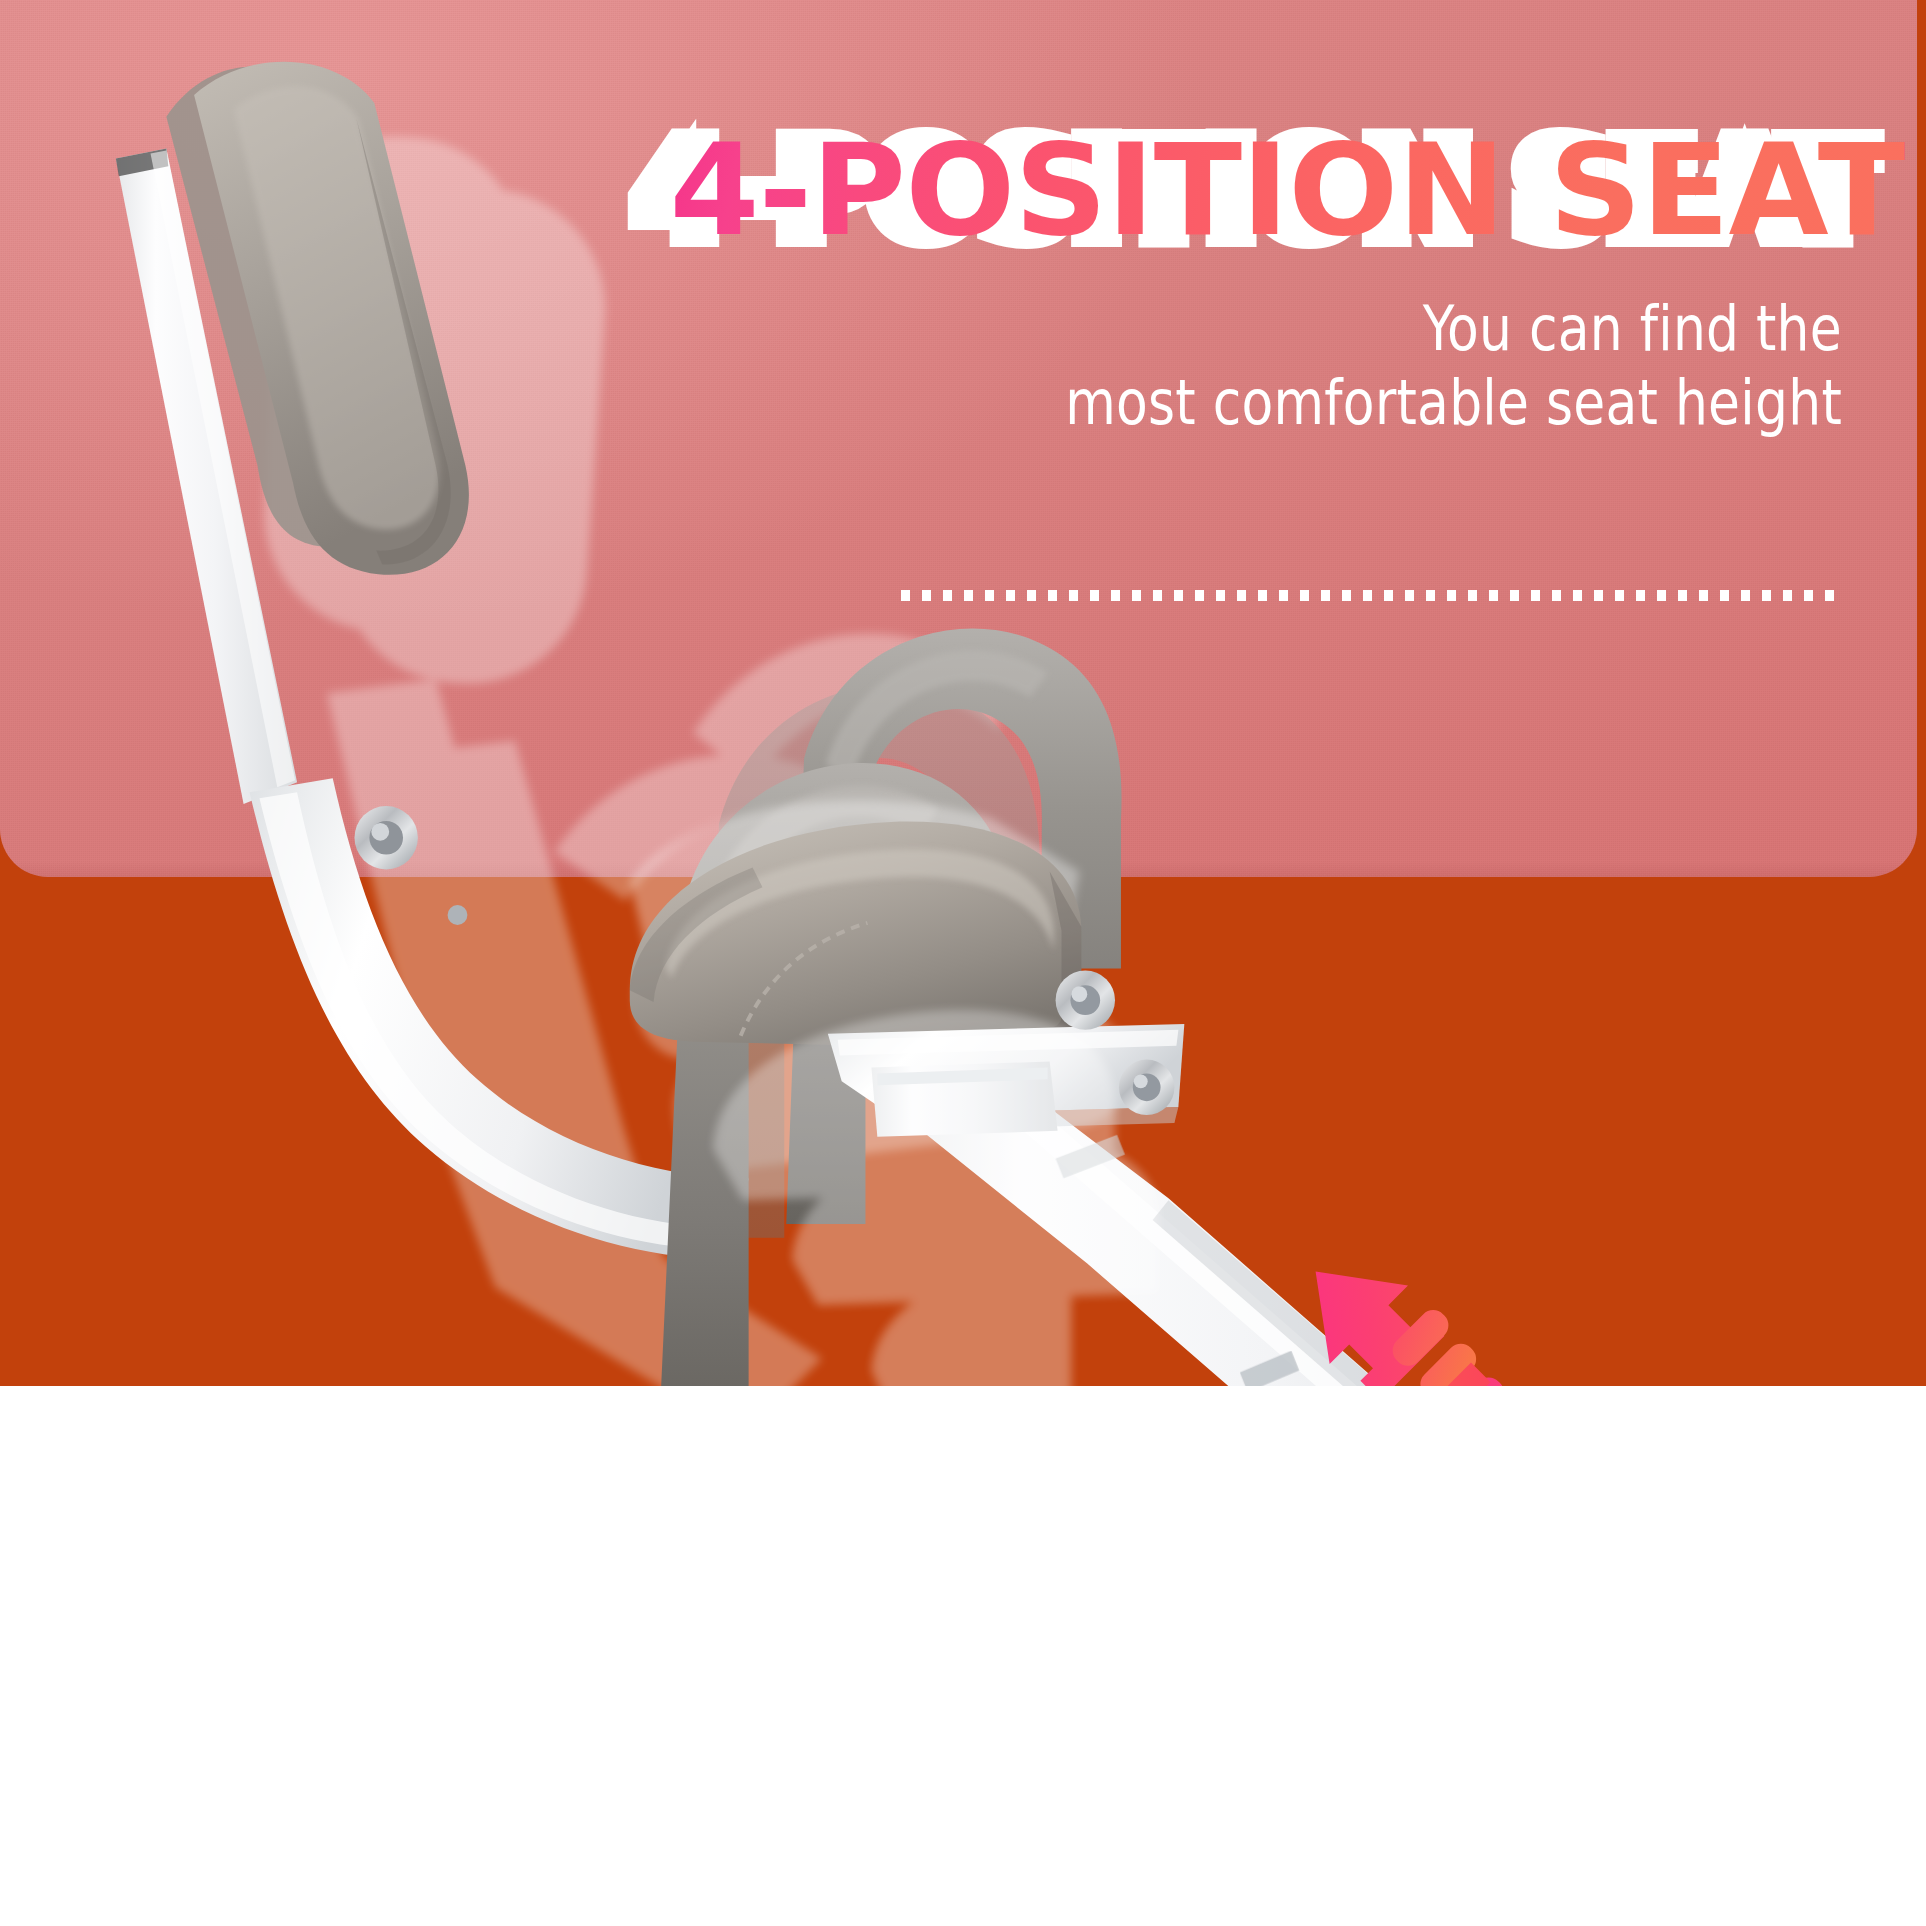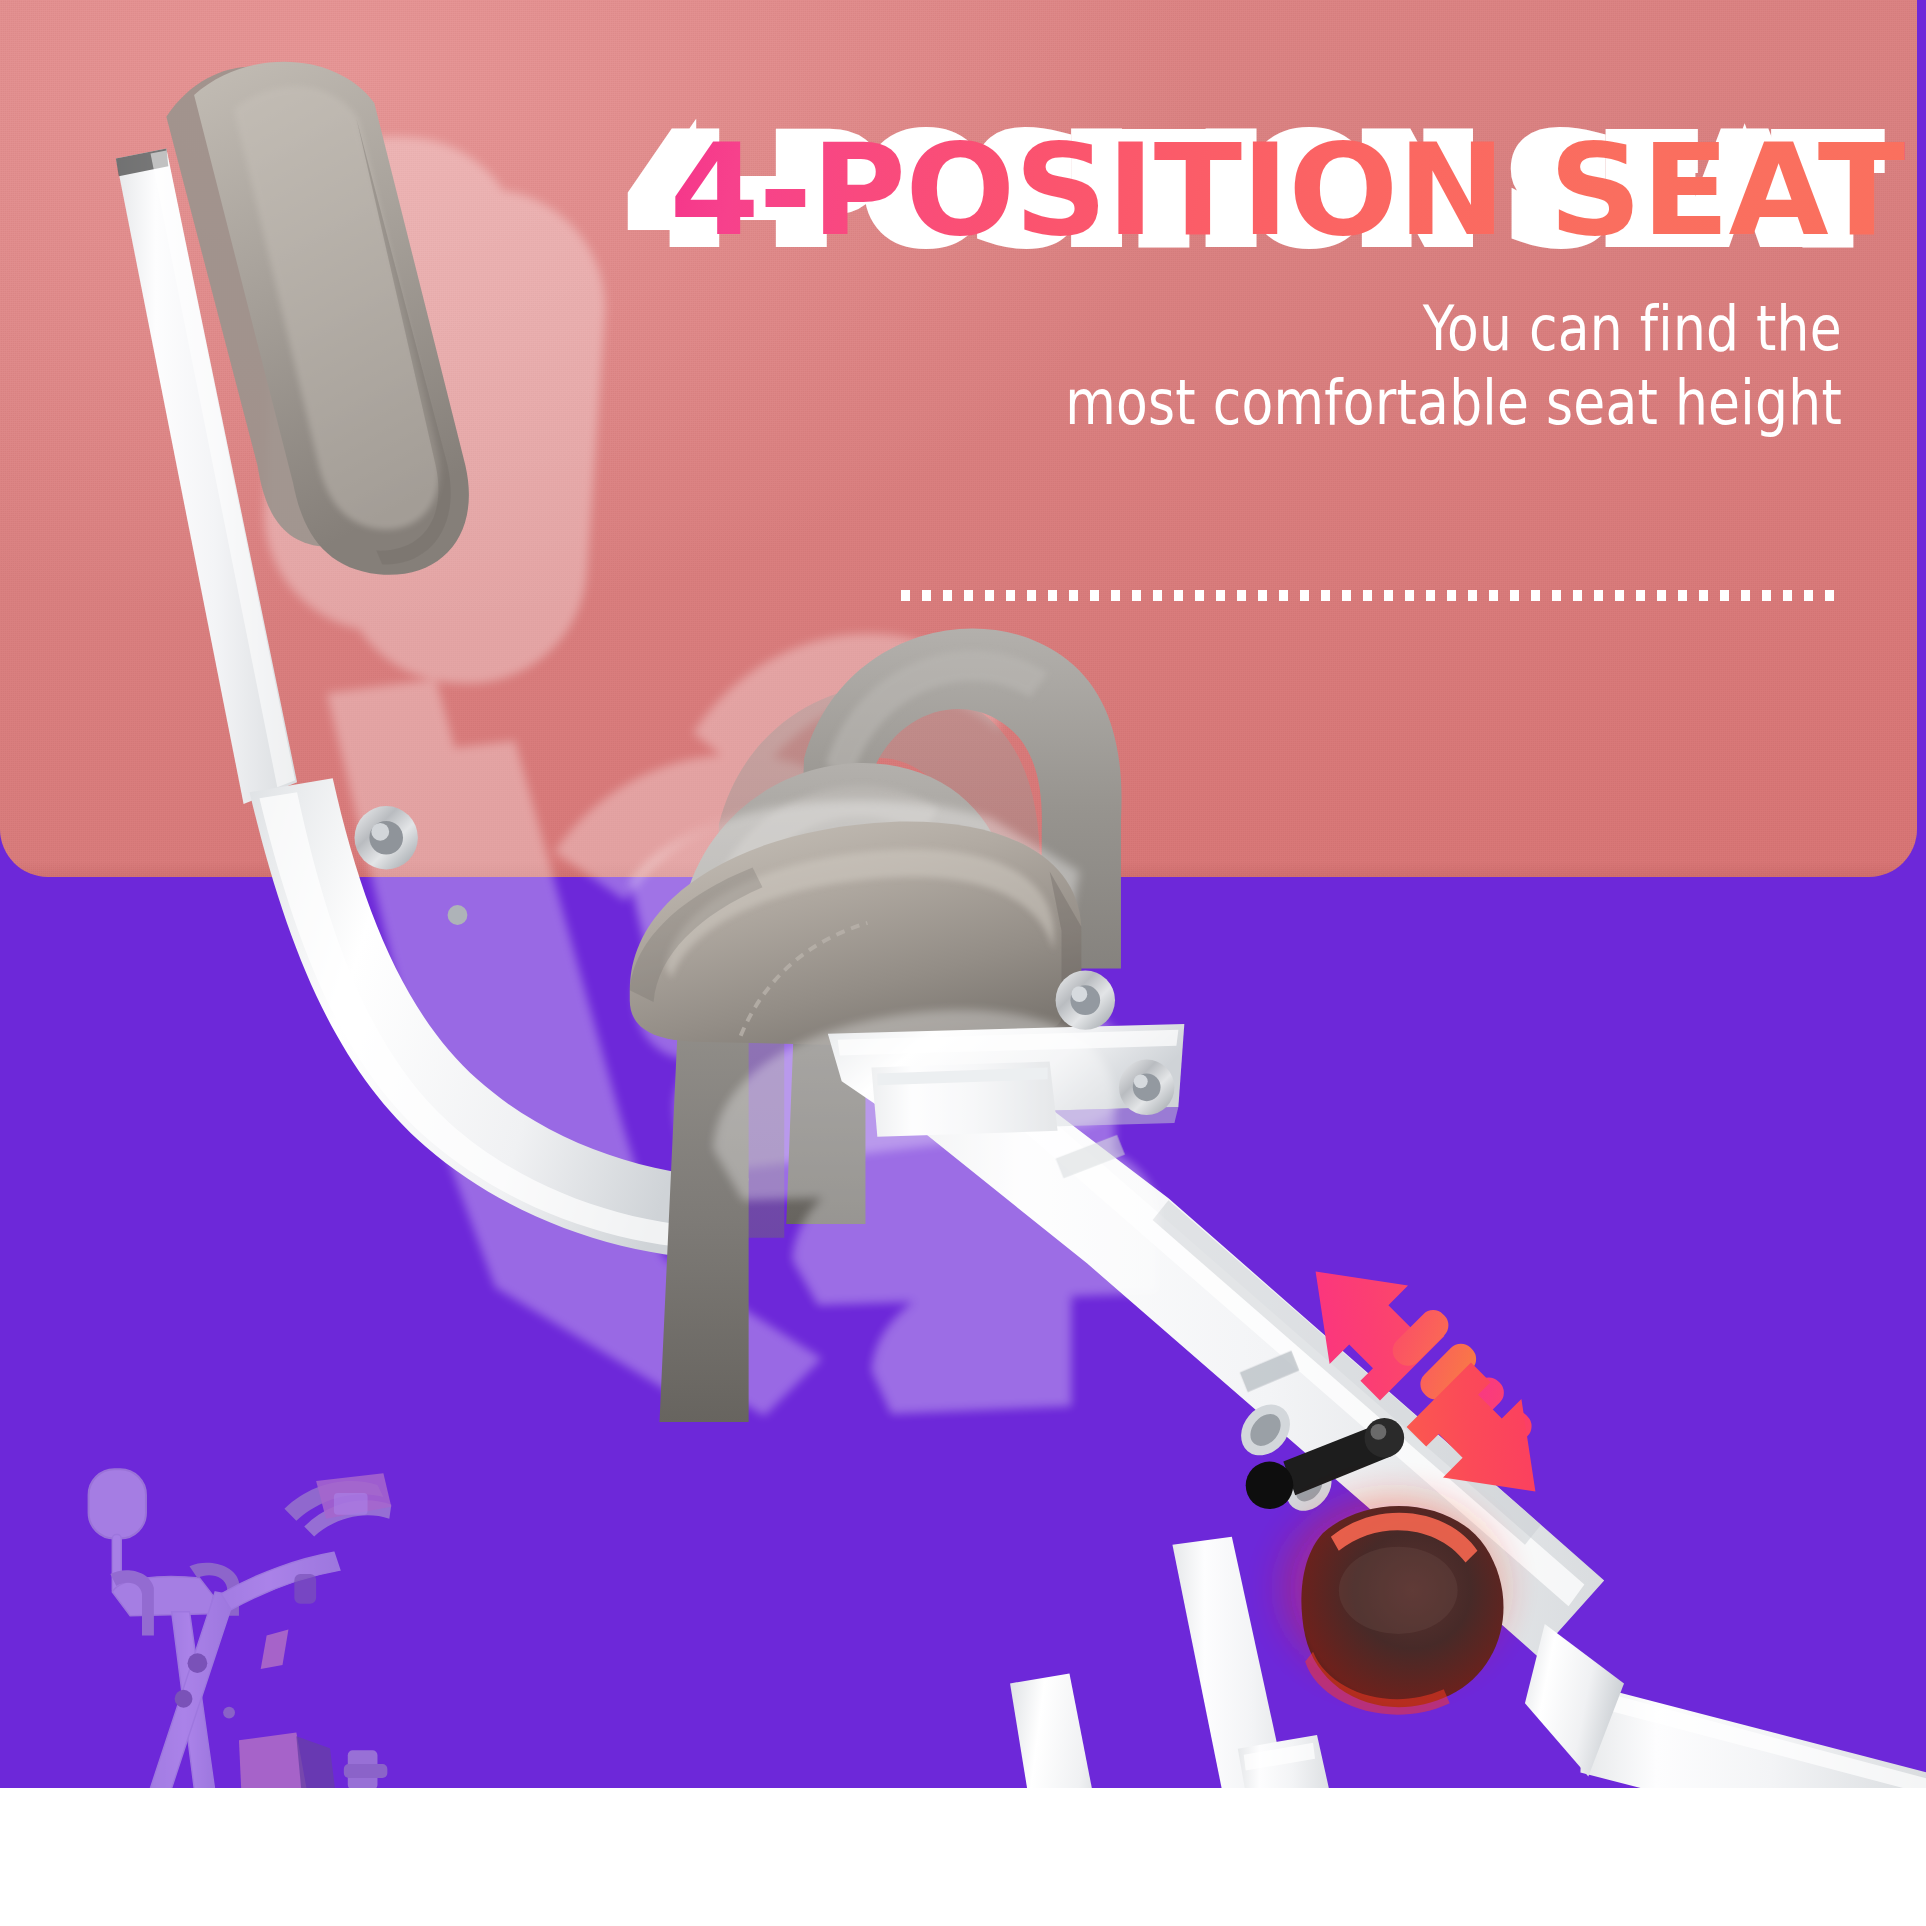--- a/index.html
+++ b/index.html
@@ -7,23 +7,23 @@
     padding: 0;
     background: #ffffff;
   }
   body {
     font-family: "Liberation Sans", sans-serif;
   }
 
   #stage {
     position: relative;
     width: 1927px;
-    height: 1788px;
+    height: 1386px;
     overflow: hidden;
-    background: #6d28d9;
+    background: #c2410c;
   }
 
   
   .pink-panel {
     position: absolute;
     left: 0;
     top: 0;
     width: 1917px;
     height: 877px;
     border-bottom-left-radius: 48px;

